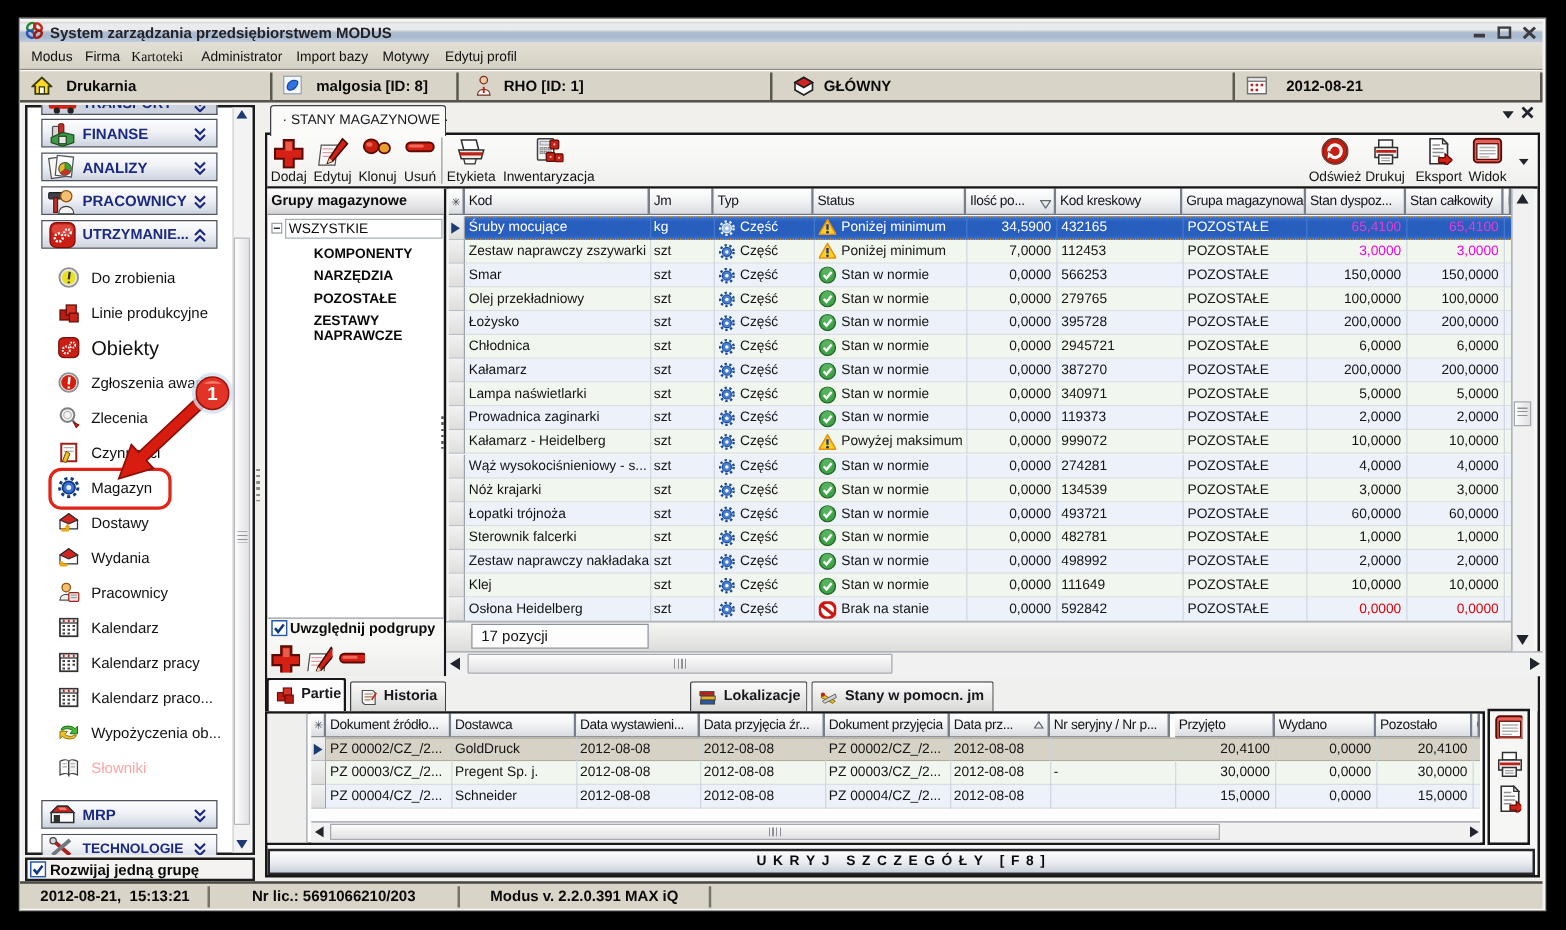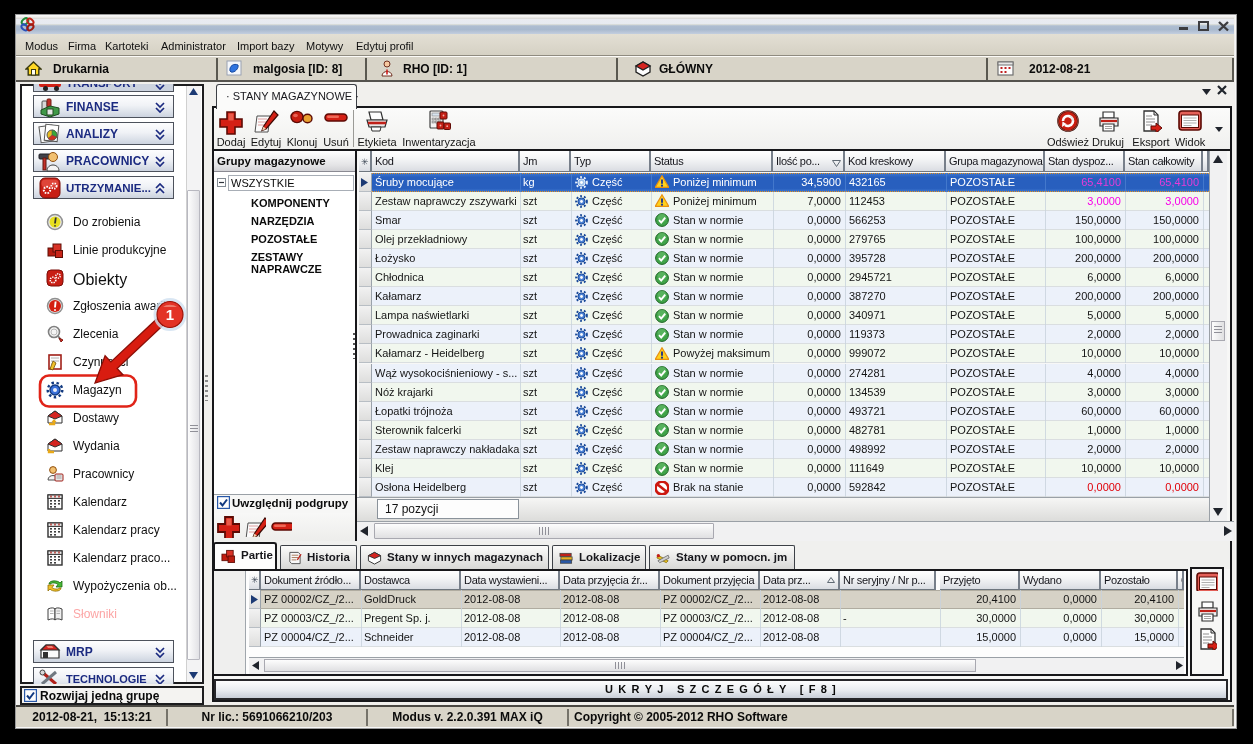--- a/index.html
+++ b/index.html
@@ -19,29 +19,30 @@
 <div class="a win"></div>
 <div class="a" style="left:16px;top:15px;width:1220px;height:713px">
 
 <div class="a ttl"></div>
 <svg class="a" style="left:4px;top:2px" width="16" height="16" viewBox="0 0 16 16">
 <ellipse cx="5" cy="4.4" rx="3.6" ry="2.6" transform="rotate(-40 5 4.4)" fill="none" stroke="#1f8a34" stroke-width="2"></ellipse>
 <ellipse cx="10.4" cy="4.6" rx="3.4" ry="2.4" transform="rotate(40 10.4 4.6)" fill="none" stroke="#c42619" stroke-width="2"></ellipse>
 <ellipse cx="4.6" cy="10.4" rx="3.4" ry="2.4" transform="rotate(40 4.6 10.4)" fill="none" stroke="#2a50b8" stroke-width="2"></ellipse>
 <ellipse cx="10.4" cy="10.4" rx="3.4" ry="2.4" transform="rotate(-40 10.4 10.4)" fill="none" stroke="#a01a10" stroke-width="2"></ellipse>
     </svg>
+<div class="a" style="left:24px;top:4px;font-size:12px;color:#232327;font-weight:bold;white-space:nowrap;">System zarządzania przedsiębiorstwem MODUS</div>
 <svg class="a" style="left:1162px;top:6px" width="56" height="12" viewBox="0 0 56 12">
 <rect x="1" y="6" width="9" height="3" fill="#3c3c40"></rect>
 <rect x="21" y="1" width="9" height="8" fill="none" stroke="#3c3c40" stroke-width="2"></rect>
 <path d="M41 1 L50 9.5 M50 1 L41 9.5" stroke="#3c3c40" stroke-width="2.4"></path>
     </svg>
 <div class="a mbar"></div>
 <div class="a mi" style="left:9px;">Modus</div>
 <div class="a mi" style="left:52px;">Firma</div>
-<div class="a mi" style="left:89px;">Kartoteki</div>
+<div class="a mi" style="left:89px;font-family:Liberation Serif, serif;">Kartoteki</div>
 <div class="a mi" style="left:145px;">Administrator</div>
 <div class="a mi" style="left:221px;">Import bazy</div>
 <div class="a mi" style="left:290px;">Motywy</div>
 <div class="a mi" style="left:340px;">Edytuj profil</div>
 <div class="a ibar"></div>
 <div class="a isec" style="left:2px;width:200px;"></div>
 <div class="a isec" style="left:202px;width:149px;"></div>
 <div class="a isec" style="left:351px;width:251px;"></div>
 <div class="a isec" style="left:602px;width:370px;"></div>
 <div class="a isec" style="left:972px;width:246px;"></div>
@@ -998,27 +999,20 @@
       </svg>
       <div style="position:absolute;left:26px;top:5px;font-size:11.5px;font-weight:bold;color:#17171c;white-space:nowrap">Partie</div>
     </div>
 <div class="a" style="left:264px;top:530px;width:77px;height:24px;background:linear-gradient(180deg,#fbfbfa,#d8d8d6);border:1px solid #3c4046;border-bottom:none;border-radius:2px 2px 0 0;">
       <svg style="position:absolute;left:6px;top:4px" width="15" height="16" viewBox="0 0 16 16">
         <path d="M3 2 h9 l2 2 v10 h-9 l-2 -2 Z" fill="#f8f8f8" stroke="#505050"></path>
         <path d="M5 5 h7 M5 7.5 h7 M5 10 h5" stroke="#a87858" stroke-width="1"></path>
         <path d="M11 10 l4 -6" stroke="#c02018" stroke-width="1.4"></path>
       </svg>
       <div style="position:absolute;left:26px;top:5px;font-size:11.5px;font-weight:bold;color:#17171c;white-space:nowrap">Historia</div>
-    </div>
-<div class="a" style="left:344px;top:530px;width:189px;height:24px;background:linear-gradient(180deg,#fbfbfa,#d8d8d6);border:1px solid #3c4046;border-bottom:none;border-radius:2px 2px 0 0;">
-      <svg style="position:absolute;left:6px;top:4px" width="15" height="16" viewBox="0 0 16 16">
-        <path d="M1.5 5.5 L8 2 L14.5 5.5 L14.5 11 L8 14.5 L1.5 11 Z" fill="#fdfdfd" stroke="#303030"></path>
-        <path d="M1.5 5.5 L8 8.5 L14.5 5.5 L8 2 Z" fill="#d42420" stroke="#303030"></path>
-      </svg>
-      <div style="position:absolute;left:26px;top:5px;font-size:11.5px;font-weight:bold;color:#17171c;white-space:nowrap">Stany w innych magazynach</div>
     </div>
 <div class="a" style="left:536px;top:530px;width:94px;height:24px;background:linear-gradient(180deg,#fbfbfa,#d8d8d6);border:1px solid #3c4046;border-bottom:none;border-radius:2px 2px 0 0;">
       <svg style="position:absolute;left:6px;top:4px" width="15" height="16" viewBox="0 0 16 16">
         <g stroke="#404040" stroke-width=".8">
           <rect x="1" y="3" width="12" height="3.4" fill="#c02018"></rect>
           <rect x="2" y="6.8" width="12" height="3.4" fill="#e8b020"></rect>
           <rect x="1.5" y="10.2" width="12" height="3.4" fill="#2858a8"></rect>
         </g>
       </svg>
       <div style="position:absolute;left:26px;top:5px;font-size:11.5px;font-weight:bold;color:#17171c;white-space:nowrap">Lokalizacje</div>
@@ -1145,21 +1139,20 @@
       <path d="M14 1 l4 4 h-4 Z" fill="#d8d8d8" stroke="#303030"></path>
       <path d="M6 6 h6 M6 9 h9 M6 12 h9 M6 15 h6" stroke="#909090" stroke-width="1.1"></path>
       <path d="M11 16 h5 v-3 l6 5 -6 5 v-3 h-5 Z" fill="#d42015" stroke="#5c0a04" stroke-width="1"></path>
     </svg>
 <div class="a" style="left:198px;top:664px;width:1014px;height:21px;border:2px solid #26262a;background:linear-gradient(180deg,#fdfdfe,#e8ebf0 55%,#c9cfd9);"></div>
 <div class="a" style="left:705px;top:668px;font-size:11px;color:#0a0a0a;font-weight:bold;white-space:nowrap;transform:translateX(-50%);letter-spacing:1.1px;">U&nbsp;K&nbsp;R&nbsp;Y&nbsp;J&nbsp;&nbsp;&nbsp;S&nbsp;Z&nbsp;C&nbsp;Z&nbsp;E&nbsp;G&nbsp;Ó&nbsp;Ł&nbsp;Y&nbsp;&nbsp;&nbsp;[&nbsp;F&nbsp;8&nbsp;]</div>
 <div class="a" style="left:0;top:690px;width:1218px;height:22px;background:#d8d4c8;border-top:2px solid #4a4843"></div>
 <div class="a" style="left:2px;top:694px;width:150px;height:17px;border-right:2px solid #76736a;font-size:12px;font-weight:bold;color:#0a0a0a;line-height:16px;text-align:center;white-space:nowrap;overflow:hidden">2012-08-21,&nbsp;&nbsp;15:13:21</div>
 <div class="a" style="left:152px;top:694px;width:200px;height:17px;border-right:2px solid #76736a;font-size:12px;font-weight:bold;color:#0a0a0a;line-height:16px;text-align:center;white-space:nowrap;overflow:hidden">Nr lic.: 5691066210/203</div>
 <div class="a" style="left:352px;top:694px;width:201px;height:17px;border-right:2px solid #76736a;font-size:12px;font-weight:bold;color:#0a0a0a;line-height:16px;text-align:center;white-space:nowrap;overflow:hidden">Modus v. 2.2.0.391 MAX iQ</div>
-<div class="a" style="left:553px;top:694px;width:665px;height:17px;border-right:2px solid #76736a;font-size:12px;font-weight:bold;color:#0a0a0a;line-height:16px;padding-left:5px;white-space:nowrap;overflow:hidden">Copyright © 2005-2012 RHO Software</div>
 <svg class="a" style="left:14px;top:275px" width="190" height="130" viewBox="0 0 190 130">
 <g>
 <rect x="10" y="85.5" width="96" height="31" rx="9" fill="none" stroke="#ffffff" stroke-width="5" opacity=".75"></rect>
 <rect x="10" y="85.5" width="96" height="31" rx="9" fill="none" stroke="#e02418" stroke-width="2.6"></rect>
 <path d="M126.9 28.7 L133.1 35.3 L87.1 78.5 L92.9 84.7 L65 93 L75.1 65.7 L80.9 71.9 Z" fill="#d81c10" stroke="#8a0e06" stroke-width="1.3"></path>
 <circle cx="140" cy="24.5" r="15" fill="none" stroke="#cfe0f0" stroke-width="3" opacity=".8"></circle>
 <circle cx="140" cy="24.5" r="13" fill="#e33326"></circle>
 <circle cx="140" cy="24.5" r="13" fill="none" stroke="#9a1208" stroke-width="1.2"></circle>
 <path d="M133 17 a9 6 0 0 1 14 0 Z" fill="#f08878" opacity=".85"></path>
 <text x="140" y="30" font-size="15" font-weight="bold" fill="#ffffff" text-anchor="middle" font-family="Liberation Sans, sans-serif">1</text>

